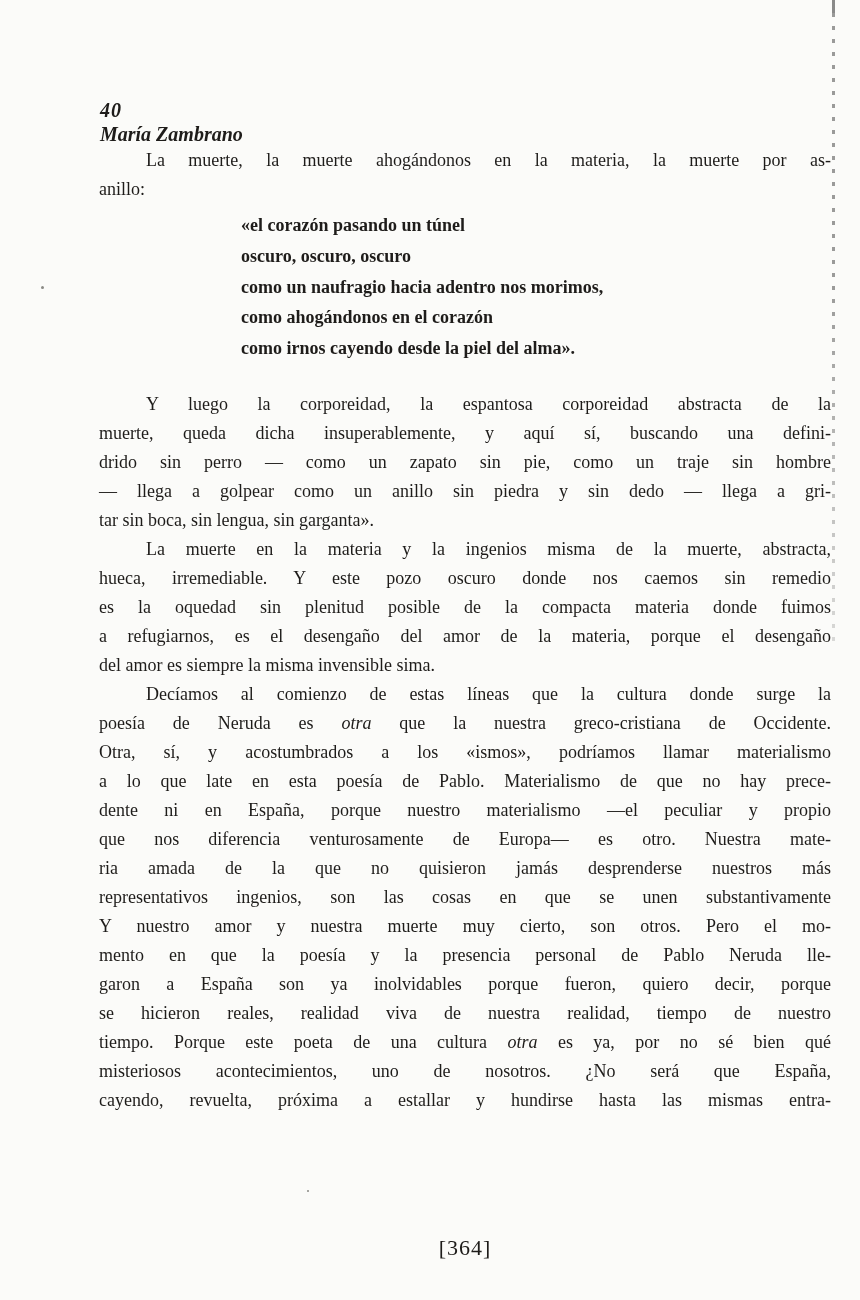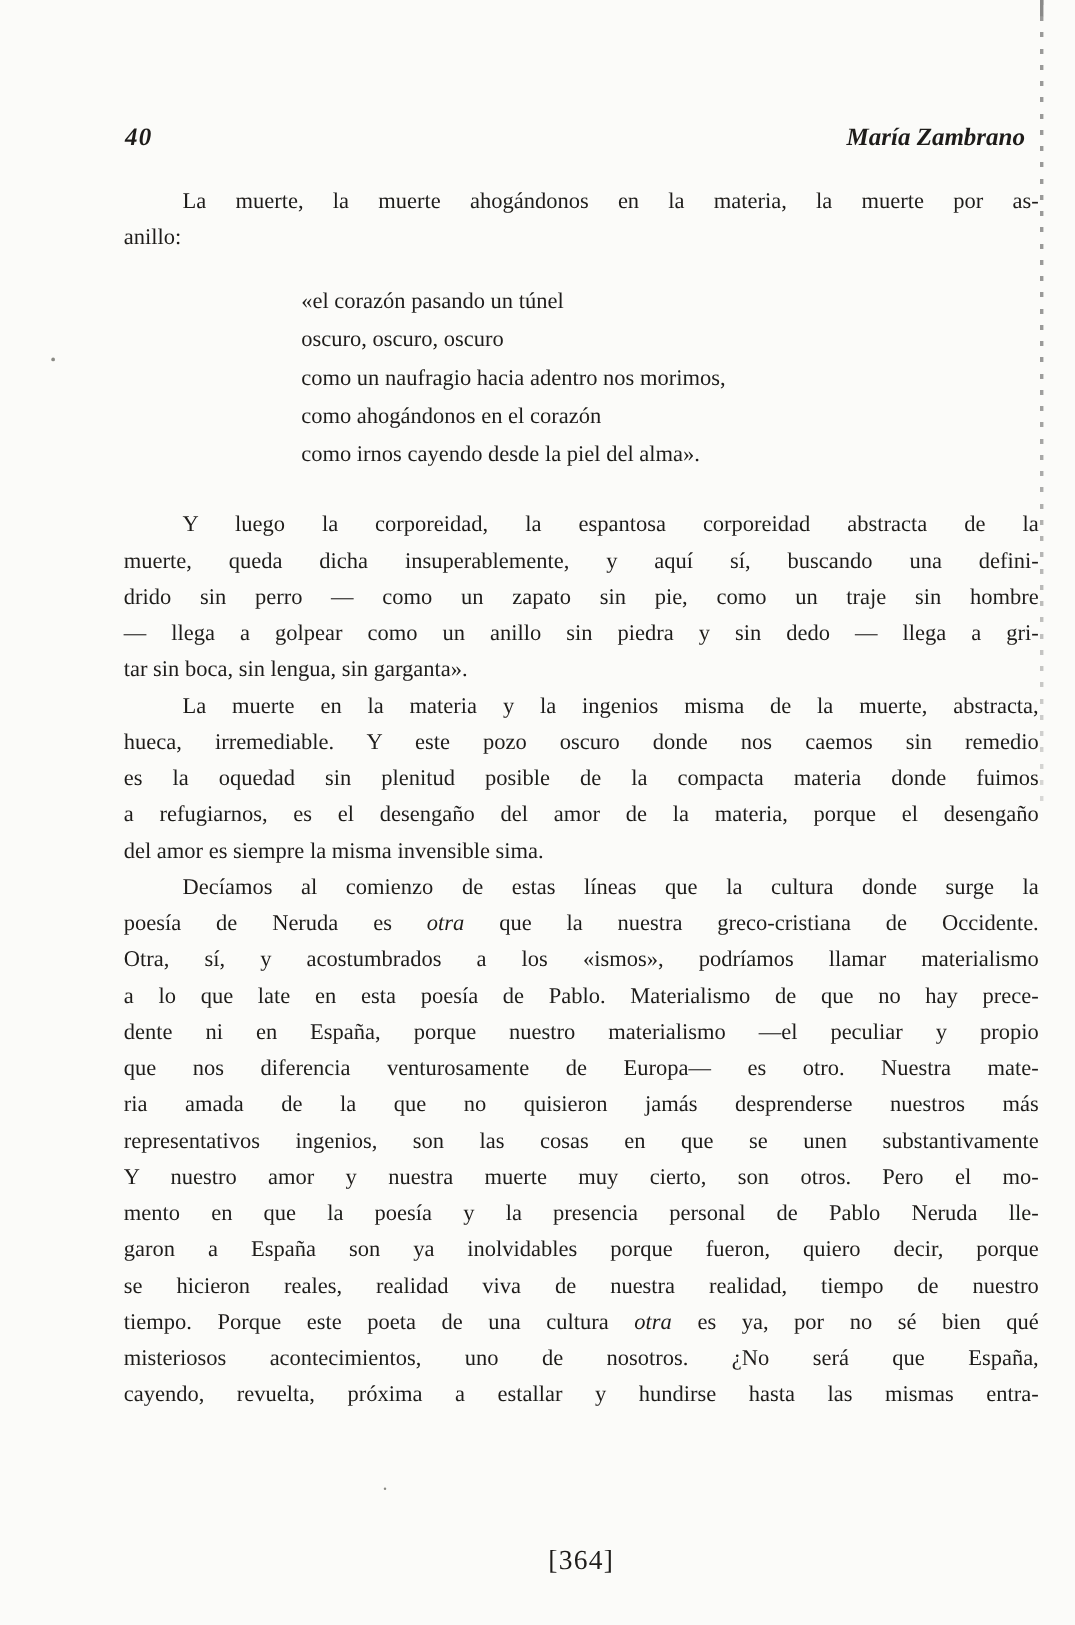--- a/index.html
+++ b/index.html
@@ -8,38 +8,38 @@
     width:860px;height:1300px;
     background:#fbfbf9;
     font-family:"Liberation Serif","DejaVu Serif",serif;
     color:#1e1c1a;
     overflow:hidden;
     margin:0 auto;
   }
   .header{
     position:absolute;top:98px;left:100px;right:40px;
     display:flex;justify-content:space-between;align-items:flex-start;
-    font-size:20px;line-height:24px;
+    font-size:20px;line-height:24px;flex-direction:column;
   }
   .header .pagenum{font-style:italic;font-weight:700;letter-spacing:1px;}
   .header .author{font-style:italic;font-weight:700;}
   .content{
     position:absolute;top:146px;left:99px;width:732px;
     font-size:18px;
   }
   .line{
     display:block;
     line-height:29px;
     text-align:justify;
     text-align-last:justify;
     white-space:normal;
   }
   .para .line.first{text-indent:47px;}
   .para .line.last{text-align-last:left;}
-  .verse{margin:21px 0 26px 142px;}
+  .verse{margin:6px 0 26px 142px;font-weight:bold;}
   .verse .line{
     text-align:left;text-align-last:auto;
     line-height:30.8px;
   }
   .footer{
     position:absolute;top:1191px;left:99px;width:732px;
     text-align:center;font-size:22px;letter-spacing:1px;margin-top:44px;
   }
   
   .edge-artifact{

